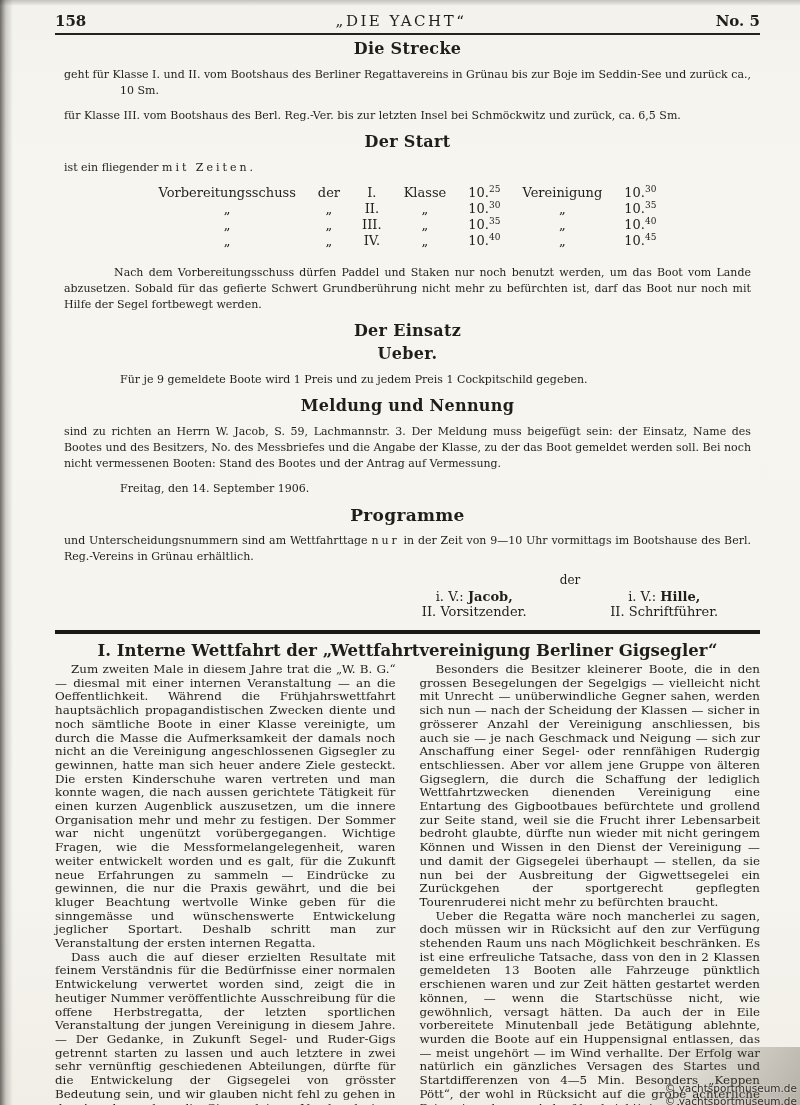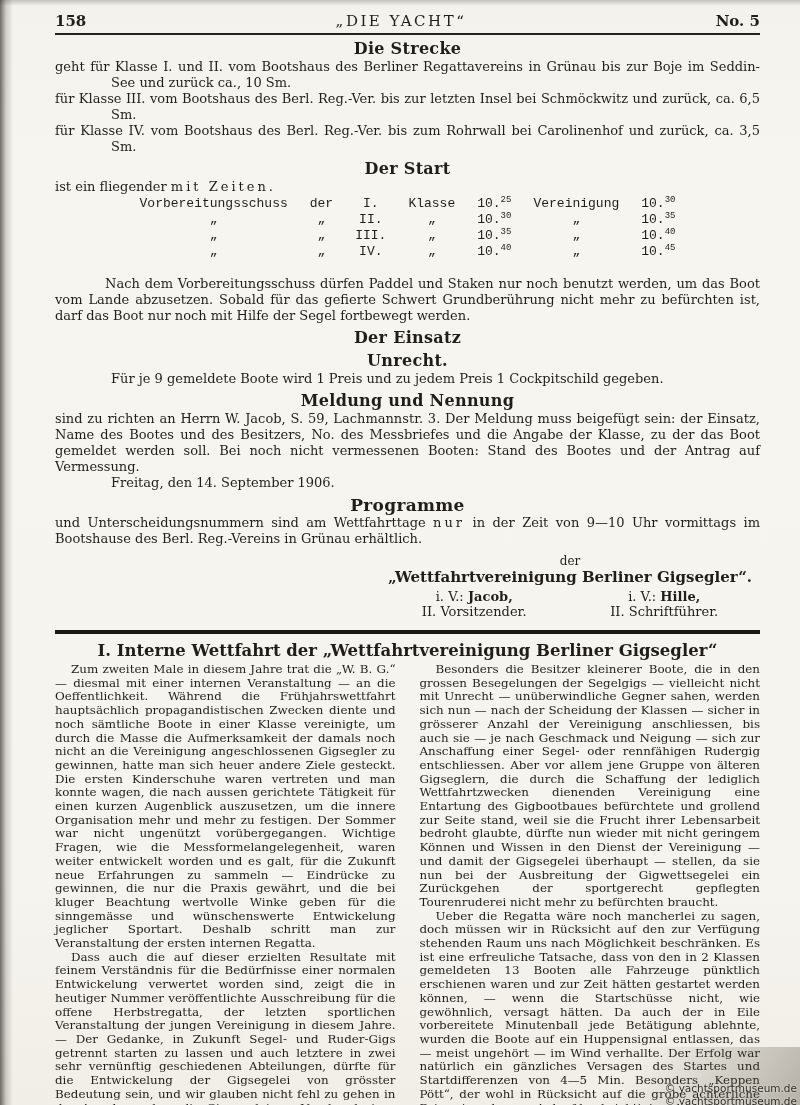--- a/index.html
+++ b/index.html
@@ -35,28 +35,28 @@
 
   
   .masthead { display: flex; justify-content: space-between; align-items: baseline; font-size: 15px; }
   .masthead .num { font-weight: bold; }
   .masthead .mtitle { letter-spacing: 2.5px; }
   .rule { border-top: 2px solid #26221e; margin-top: 3px; }
 
   
   .h { font-weight: bold; text-align: center; font-size: 16px; line-height: 18px; margin: 5px 0 1px; letter-spacing: .3px; }
   .h.big { font-size: 17px; }
-  .body-text { font-size: 13px; line-height: 16px; margin: 0; }
+  .body-text { font-size: 11px; line-height: 16px; margin: 9px; }
   .hang { padding-left: 56px; text-indent: -56px; }
   .just { text-align: justify; }
   .ind50 { text-indent: 50px; }
   .ind56 { text-indent: 56px; }
   .spaced { letter-spacing: 3px; }
 
-  .start-table { margin: 1px auto 16px; border-collapse: collapse; font-size: 13px; font-family: Liberation Mono, monospace; }
+  .start-table { margin: 1px auto 16px; border-collapse: collapse; font-size: 13px; }
   .start-table td { padding: 0 11px; text-align: center; line-height: 16px; }
   .start-table sup { font-size: 9px; line-height: 0; }
 
   
   .vorstand { width: 380px; margin: 8px 0 0 auto; text-align: center; }
   .vorstand .v1 { font-size: 17px; font-weight: bold; line-height: 21px; }
   .vorstand .v2 { font-size: 12px; line-height: 13px; }
   .vorstand .v3 { font-size: 15px; font-weight: bold; line-height: 19px; }
   .sigs { display: flex; justify-content: space-around; margin-top: 2px; font-size: 13px; line-height: 15px; }
   .sig b { font-weight: bold; }
@@ -94,21 +94,20 @@
     <header class="masthead">
       <span class="num">158</span>
       <span class="mtitle">„DIE YACHT“</span>
       <span class="num">No. 5</span>
     </header>
     <div class="rule"></div>
 
     <h2 class="h">Die Strecke</h2>
     <p class="body-text hang just">geht für Klasse I. und II. vom Bootshaus des Berliner Regattavereins in Grünau bis zur Boje im Seddin-See und zurück ca., 10 Sm.</p>
     <p class="body-text hang just">für Klasse III. vom Bootshaus des Berl. Reg.-Ver. bis zur letzten Insel bei Schmöckwitz und zurück, ca. 6,5 Sm.</p>
-    <p class="body-text hang just">für Klasse IV. vom Bootshaus des Berl. Reg.-Ver. bis zum Rohrwall bei Carolinenhof und zurück, ca. 3,5 Sm.</p>
 
     <h2 class="h">Der Start</h2>
     <p class="body-text"><span>ist ein fliegender </span><span class="spaced">mit Zeiten</span><span>.</span></p>
 
     <table class="start-table">
       <tbody>
         <tr>
           <td>Vorbereitungsschuss</td>
           <td>der</td>
           <td>I.</td>
@@ -144,34 +143,33 @@
           <td>„</td>
           <td><span>10.</span><sup>45</sup></td>
         </tr>
       </tbody>
     </table>
 
     <p class="body-text just ind50">Nach dem Vorbereitungsschuss dürfen Paddel und Staken nur noch benutzt werden, um das Boot vom Lande abzusetzen.  Sobald für das gefierte Schwert Grundberührung nicht mehr zu befürchten ist, darf das Boot nur noch mit Hilfe der Segel fortbewegt werden.</p>
 
     <h2 class="h">Der Einsatz</h2>
 
-    <h2 class="h">Unrecht.</h2>
+    <h2 class="h">Ueber.</h2>
     <p class="body-text ind56">Für je 9 gemeldete Boote wird 1 Preis und zu jedem Preis 1 Cockpitschild gegeben.</p>
 
     <h2 class="h">Meldung und Nennung</h2>
     <p class="body-text just">sind zu richten an Herrn W. Jacob, S. 59, Lachmannstr. 3.  Der Meldung muss beigefügt sein: der Einsatz, Name des Bootes und des Besitzers, No. des Messbriefes und die Angabe der Klasse, zu der das Boot gemeldet werden soll.  Bei noch nicht vermessenen Booten: Stand des Bootes und der Antrag auf Vermessung.</p>
 
     <p class="body-text ind56">Freitag, den 14. September 1906.</p>
 
     <h2 class="h big">Programme</h2>
     <p class="body-text just"><span>und Unterscheidungsnummern sind am Wettfahrttage </span><span class="spaced">nur</span><span> in der Zeit von 9—10 Uhr vormittags im Bootshause des Berl. Reg.-Vereins in Grünau erhältlich.</span></p>
 
     <div class="vorstand">
       <div class="v2">der</div>
-      <div class="v3">„Wettfahrtvereinigung Berliner Gigsegler“.</div>
       <div class="sigs">
         <div class="sig">
           <div><span>i. V.: </span><b>Jacob,</b></div>
           <div>II. Vorsitzender.</div>
         </div>
         <div class="sig">
           <div><span>i. V.: </span><b>Hille,</b></div>
           <div>II. Schriftführer.</div>
         </div>
       </div>

